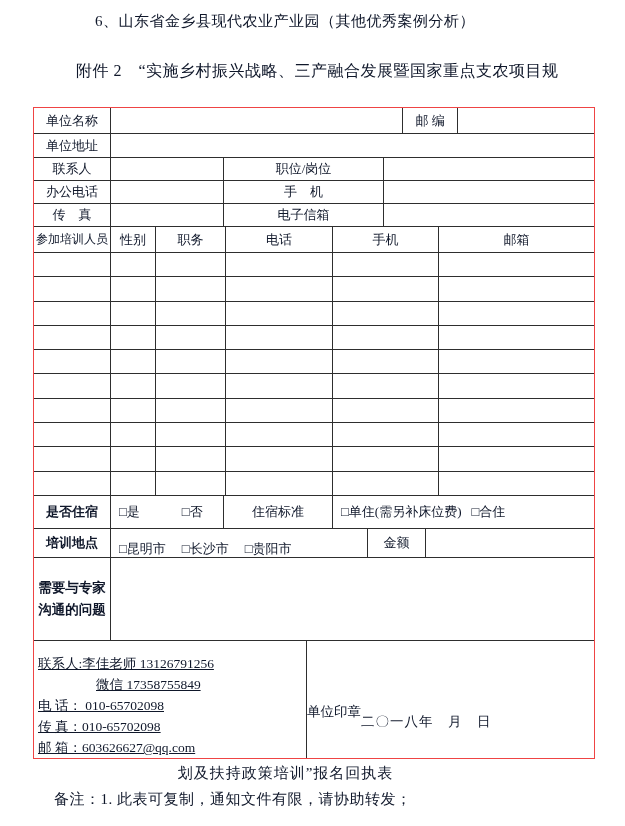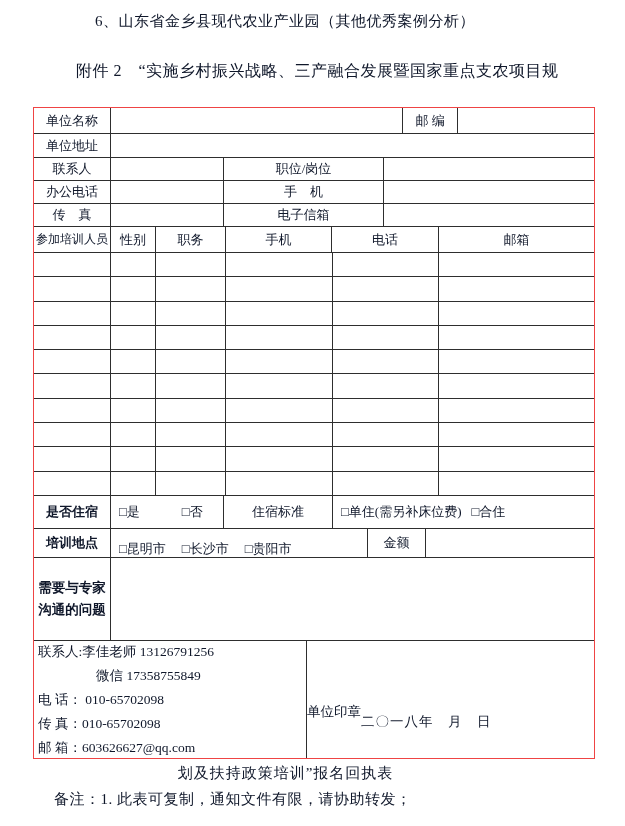--- a/index.html
+++ b/index.html
@@ -54,22 +54,22 @@
   .w77{width:77px;} .w292{width:292px;} .w55{width:55px;} .w136{width:136px;}
   .w483{width:483px;} .w113{width:113px;} .w160{width:160px;} .w210{width:210px;}
   .w45{width:45px;} .w70{width:70px;} .w107{width:107px;} .w106{width:106px;} .w155{width:155px;}
   .w109{width:109px;} .w261{width:261px;} .w257{width:257px;} .w58{width:58px;} .w168{width:168px;}
   .w273{width:273px;}
   .gap42>span{margin-right:42px;} .gap42>span:last-child{margin-right:0;}
   .gap16>span{margin-right:16px;margin-top:13px;} .gap16>span:last-child{margin-right:0;}
   .gap10>span{margin-right:10px;} .gap10>span:last-child{margin-right:0;}
   .two-line{flex-direction:column;line-height:22px;font-size:13.5px;}
   .contact-cell{
-    flex-direction:column;align-items:flex-start;justify-content:space-between;
-    padding-left:4px;line-height:21px;font-size:13.5px;
+    flex-direction:column;align-items:flex-start;justify-content:flex-end;
+    padding-left:4px;line-height:21px;font-size:13.5px;text-decoration:underline;
   }
   .contact-cell .indent{padding-left:58px;}
   .seal-cell{
     flex-direction:row;justify-content:flex-start;
     padding-top:26px;font-size:13.5px;
   }
   .seal-cell .date{margin-top:20px;letter-spacing:1px;}
 </style>
 </head>
 <body>
@@ -111,22 +111,22 @@
       <div class="cell w77">传　真</div>
       <div class="cell w113"></div>
       <div class="cell w160">电子信箱</div>
       <div class="cell w210"></div>
     </div>
 
     <div class="row h26">
       <div class="cell w77 fs12">参加培训人员</div>
       <div class="cell w45">性别</div>
       <div class="cell w70">职务</div>
+      <div class="cell w107">电话</div>
       <div class="cell w106">手机</div>
-      <div class="cell w107">电话</div>
       <div class="cell w155">邮箱</div>
     </div>
 
     <div class="row hp">
       <div class="cell w77"></div>
       <div class="cell w45"></div>
       <div class="cell w70"></div>
       <div class="cell w107"></div>
       <div class="cell w106"></div>
       <div class="cell w155"></div>

